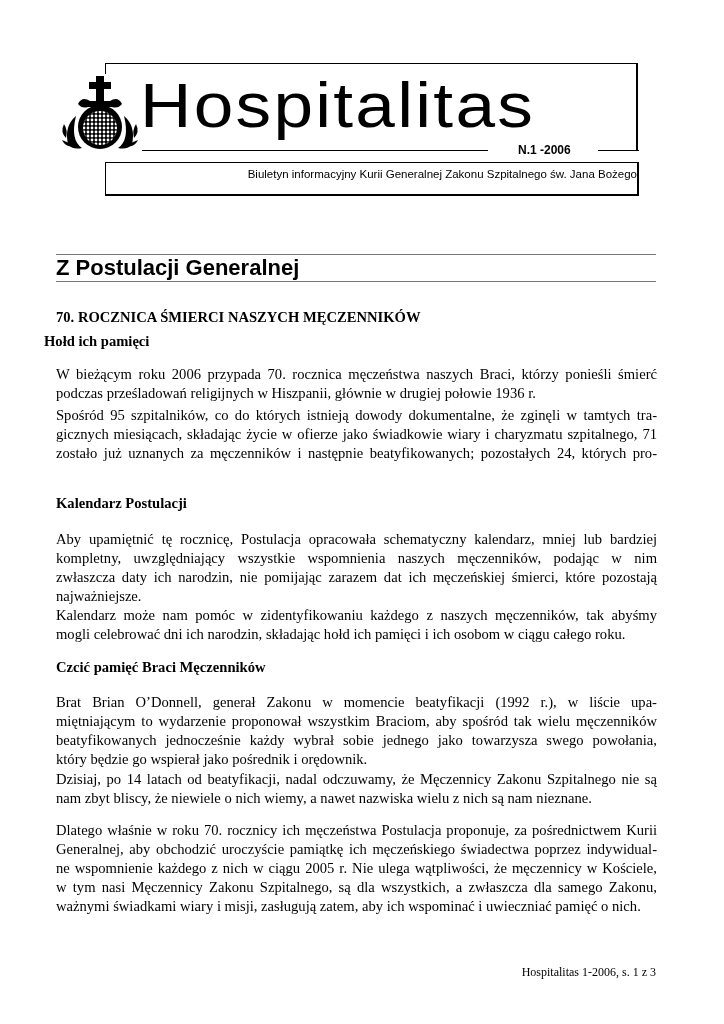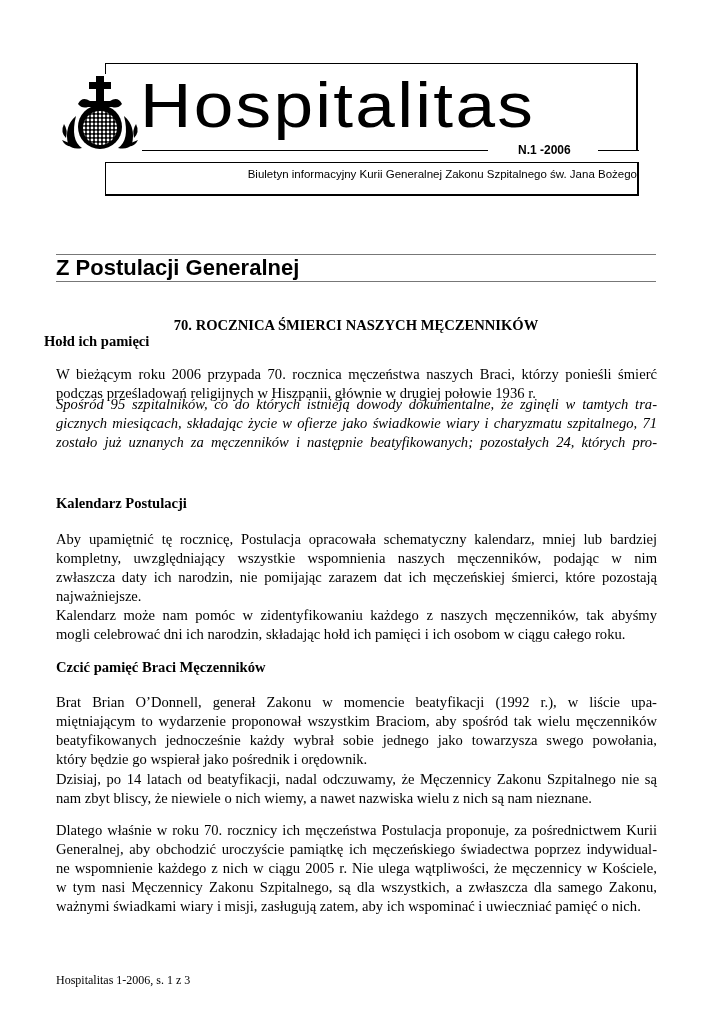--- a/index.html
+++ b/index.html
@@ -14,27 +14,27 @@
   .title { left:140px; top:72px; font-family:"Liberation Sans", sans-serif; font-size:63px; letter-spacing:2px; line-height:66px; font-weight:normal; white-space:nowrap; transform:scaleX(1.13); transform-origin:left top; }
   .issue { left:518px; top:141px; font-family:"Liberation Sans", sans-serif; font-weight:bold; font-size:12px; line-height:18px; white-space:nowrap; }
   .subbox { left:105px; top:162px; width:534px; height:34px; border:1px solid #000; border-right:2px solid #000; border-bottom:2px solid #000; box-sizing:border-box; font-family:"Liberation Sans", sans-serif; font-size:11.5px; text-align:right; line-height:22px; }
 
   
   .rule { left:56px; width:600px; height:0; border-top:1px solid #777; }
   .section { left:56px; top:257px; font-family:"Liberation Sans", sans-serif; font-weight:bold; font-size:22px; line-height:22px; white-space:nowrap; }
 
   
   .serif { font-family:"Liberation Serif", serif; font-size:14.6px; line-height:19px; }
-  .art-title { left:56px; width:600px; top:316px; text-align:center; font-weight:bold; }
+  .art-title { left:56px; width:600px; top:308px; text-align:left; font-weight:bold; }
   .art-sub { left:44px; width:600px; top:332px; text-align:left; font-weight:bold; }
   .para { left:56px; width:601px; text-align:justify; }
   .line { display:block; white-space:nowrap; text-align:justify; text-align-last:justify; }
   .line.last { text-align-last:left; }
   .h3 { left:56px; font-weight:bold; }
-  .footer { left:56px; width:600px; top:965px; text-align:left; font-family:"Liberation Serif", serif; font-size:12px;margin-top:8px; }
+  .footer { left:56px; width:600px; top:965px; text-align:right; font-family:"Liberation Serif", serif; font-size:12px; }
 </style>
 </head>
 <body>
 
 <div class="abs mast-box"></div>
 <div class="abs mast-bottom-left"></div>
 <div class="abs mast-bottom-right"></div>
 
 <div class="abs logo">
   <svg width="84" height="82" viewBox="0 0 84 82">
@@ -71,21 +71,21 @@
 <div class="abs rule" style="top:281px;"></div>
 
 <div class="abs serif art-title">70. ROCZNICA ŚMIERCI NASZYCH MĘCZENNIKÓW</div>
 <div class="abs serif art-sub">Hołd ich pamięci</div>
 
 <div class="abs serif para" style="top:365px;">
   <span class="line">W bieżącym roku 2006 przypada 70. rocznica męczeństwa naszych Braci, którzy ponieśli śmierć</span>
   <span class="line last">podczas prześladowań religijnych w Hiszpanii, głównie w drugiej połowie 1936 r.</span>
 </div>
 
-<div class="abs serif para" style="top:395px;font-style:italic;">
+<div class="abs serif para" style="top:406px;">
   <span class="line">Spośród 95 szpitalników, co do których istnieją dowody dokumentalne, że zginęli w tamtych tra-</span>
   <span class="line">gicznych miesiącach, składając życie w ofierze jako świadkowie wiary i charyzmatu szpitalnego, 71</span>
   <span class="line">zostało już uznanych za męczenników i następnie beatyfikowanych; pozostałych 24, których pro-</span>
 </div>
 
 <div class="abs serif h3" style="top:494px;">Kalendarz Postulacji</div>
 
 <div class="abs serif para" style="top:530px;">
   <span class="line">Aby upamiętnić tę rocznicę, Postulacja opracowała schematyczny kalendarz, mniej lub bardziej</span>
   <span class="line">kompletny, uwzględniający wszystkie wspomnienia naszych męczenników, podając w nim</span>

